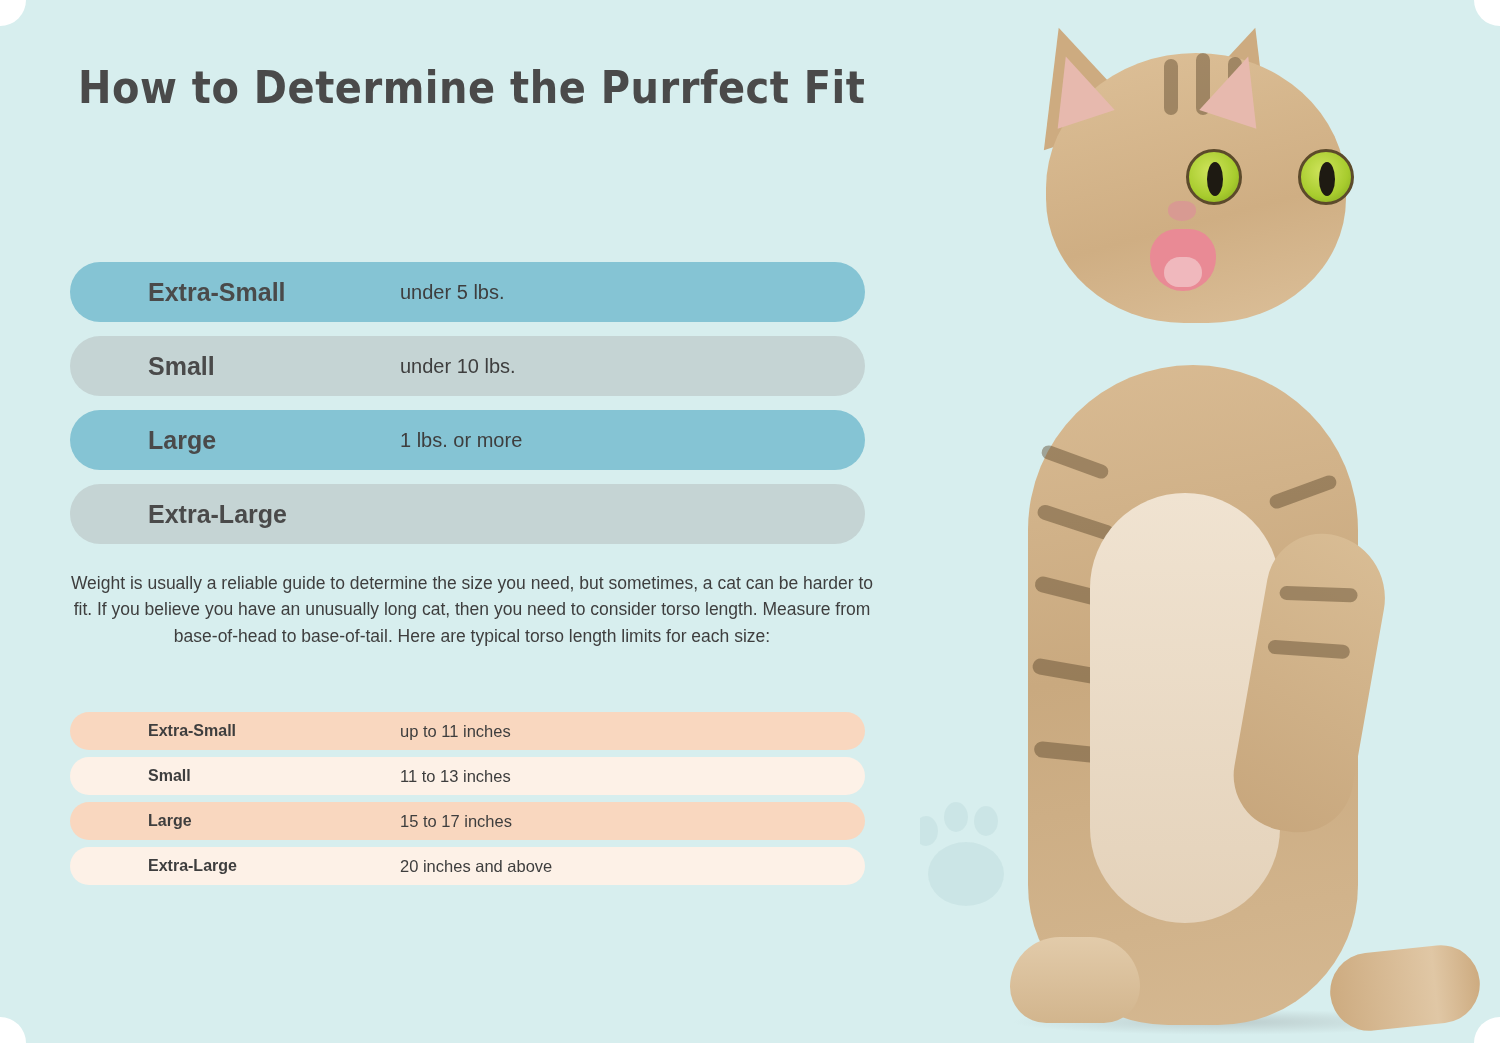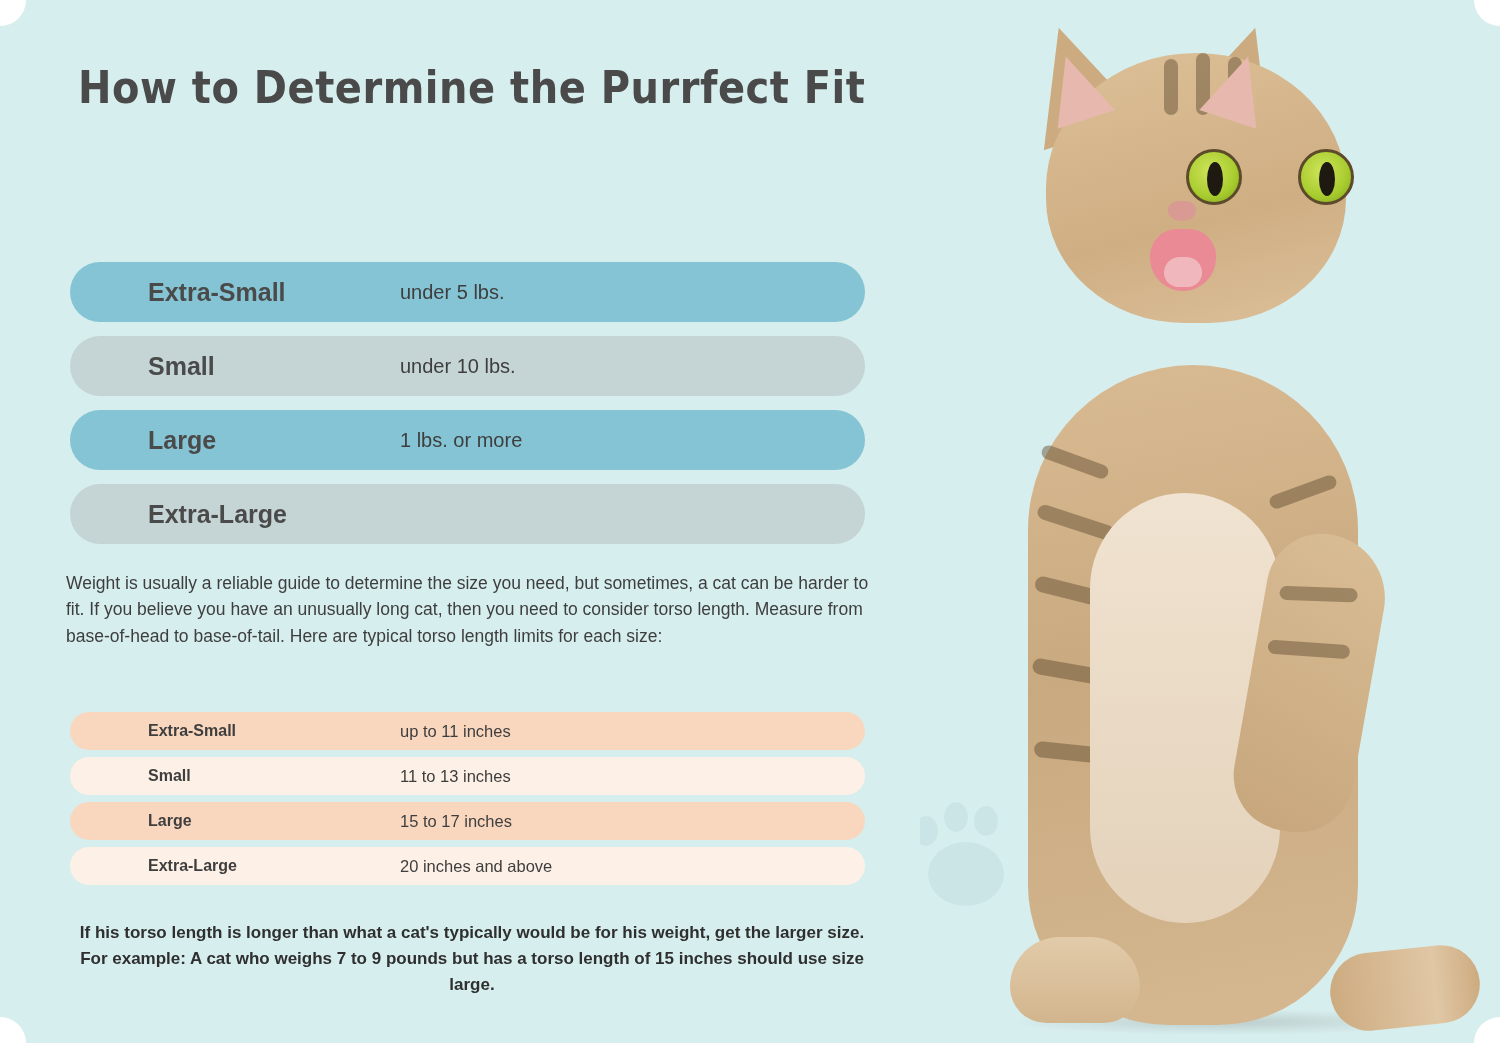--- a/index.html
+++ b/index.html
@@ -94,20 +94,21 @@
   .w-value {
     font-size: 20px;
     color: #3e3e3e;
   }
 
   .mid-text {
     position: absolute;
     left: 66px;
     top: 570px;
     width: 812px;
+    text-align: center;
     font-size: 17.5px;
     line-height: 1.5;
     color: #3e3e3e;
   }
 
   .torso-table {
     position: absolute;
     left: 70px;
     top: 712px;
     width: 795px;
@@ -418,20 +419,19 @@
       <div class="t-row alt-a">
         <div class="t-label">Large</div>
         <div class="t-value">15 to 17 inches</div>
       </div>
       <div class="t-row alt-b">
         <div class="t-label">Extra-Large</div>
         <div class="t-value">20 inches and above</div>
       </div>
     </div>
 
-    <div class="footnote">If his torso length is longer than what a cat's typically would be for his weight, get the larger size. For example: A cat who weighs 7 to 9 pounds but has a torso length of 15 inches should use size large.</div>
   </div>
 
   <div class="corner tl"></div>
   <div class="corner tr"></div>
   <div class="corner bl"></div>
   <div class="corner br"></div>
 </div>
 
 </body></html>

